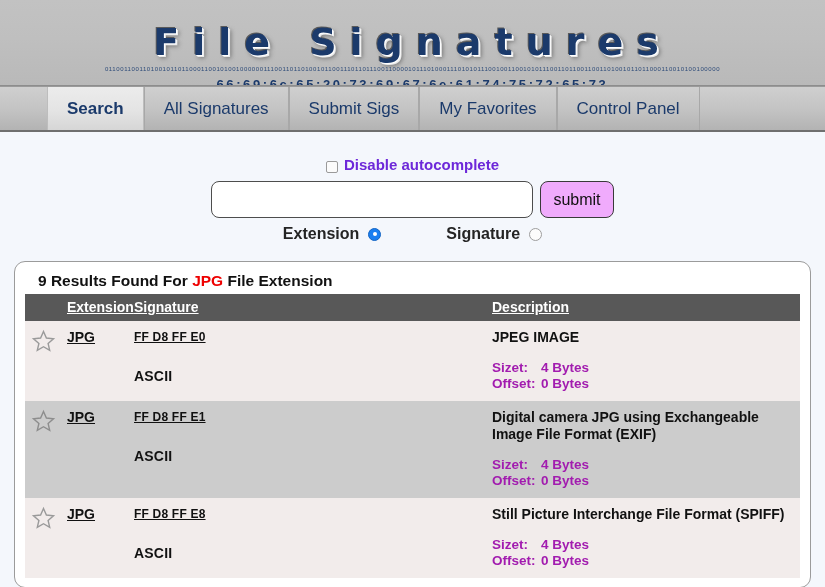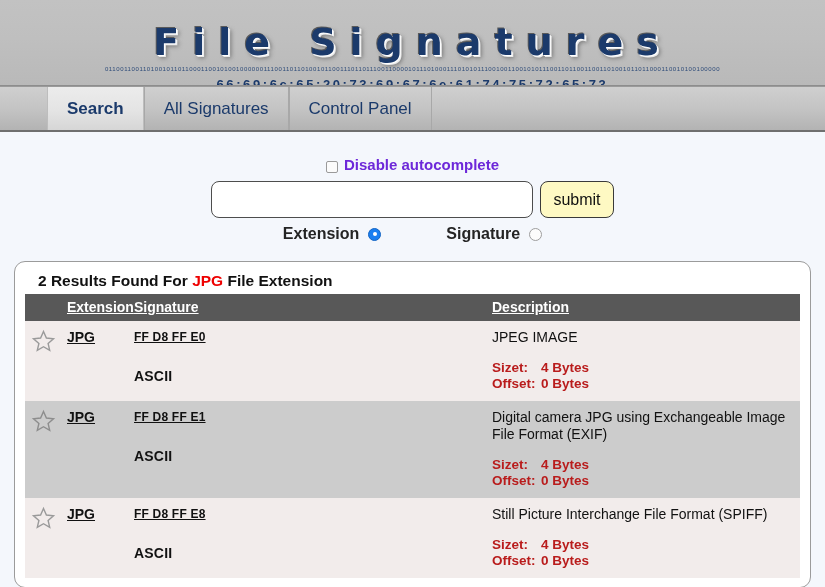--- a/index.html
+++ b/index.html
@@ -129,21 +129,21 @@
     padding: 0 9px;
     font-size: 14px;
     font-family: "Liberation Sans", sans-serif;
     outline: none;
   }
   #submit-button {
     height: 37px;
     min-width: 70px;
     border: 1px solid #3a3a3a;
     border-radius: 8px;
-    background: #fef9c3;
+    background: #f0abfc;
     font-size: 16px;
     font-family: "Liberation Sans", sans-serif;
     color: #111;
     cursor: pointer;
     padding: 0 12px;
   }
   #radio-row {
     margin-top: 7px;
     display: inline-flex;
     align-items: center;
@@ -241,30 +241,30 @@
   }
   .ascii-label {
     margin-top: 24px;
     font-size: 14px;
     font-weight: bold;
     color: #111111;
     letter-spacing: 0.2px;
   }
   .desc-text {
     font-size: 14px;
-    font-weight: normal;
+    font-weight: bold;
     color: #111111;
     line-height: 17px;
     max-width: 300px;
   }
   .meta-block {
     margin-top: 14px;
     font-size: 13.5px;
     font-weight: bold;
-    color: #b91c1c;
+    color: #a21caf;
     line-height: 15.5px;
   }
   .meta-row { display: flex; }
   .meta-key { width: 49px; }
   .meta-val { }
 </style>
 </head>
 <body>
 
 <div id="banner">
@@ -274,20 +274,26 @@
 </div>
 
 <div id="tabbar">
   <div class="tab active">
     <span>Search</span>
   </div>
   <div class="tab">
     <span>All Signatures</span>
   </div>
   <div class="tab">
+    <span>Submit Sigs</span>
+  </div>
+  <div class="tab">
+    <span>My Favorites</span>
+  </div>
+  <div class="tab">
     <span>Control Panel</span>
   </div>
 </div>
 
 <div id="search-area">
 
   <div id="autocomplete-row">
     <span class="cb"></span>
     <span>Disable autocomplete</span>
   </div>
@@ -303,21 +309,21 @@
     <span class="radio-gap"></span>
     <span>Signature</span>
     <span class="radio"></span>
   </div>
 
 </div>
 
 <div id="results-panel">
 
   <div id="results-title">
-    <span>2 Results Found For</span>
+    <span>9 Results Found For</span>
     <span class="hl">JPG</span>
     <span>File Extension</span>
   </div>
 
   <table id="results-table">
     <thead>
       <tr>
         <th class="col-star"></th>
         <th class="col-ext">
           <span>Extension</span>

